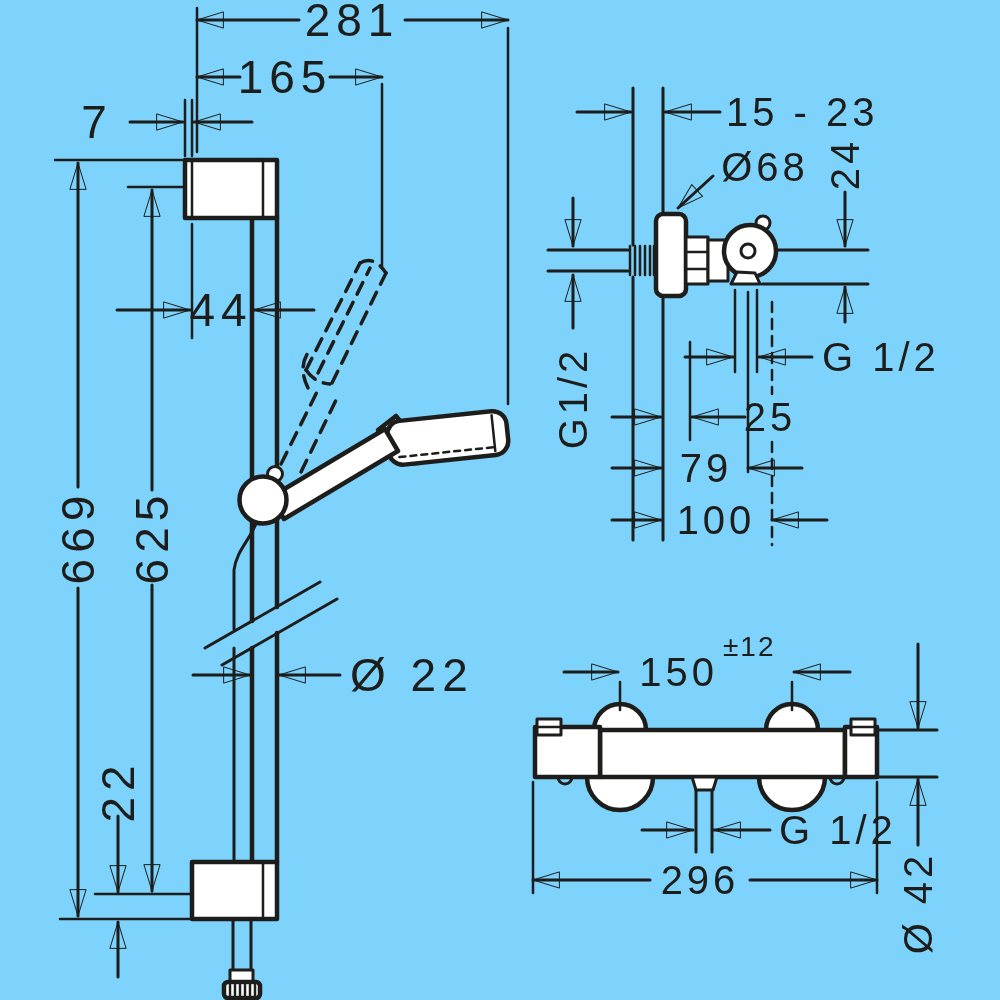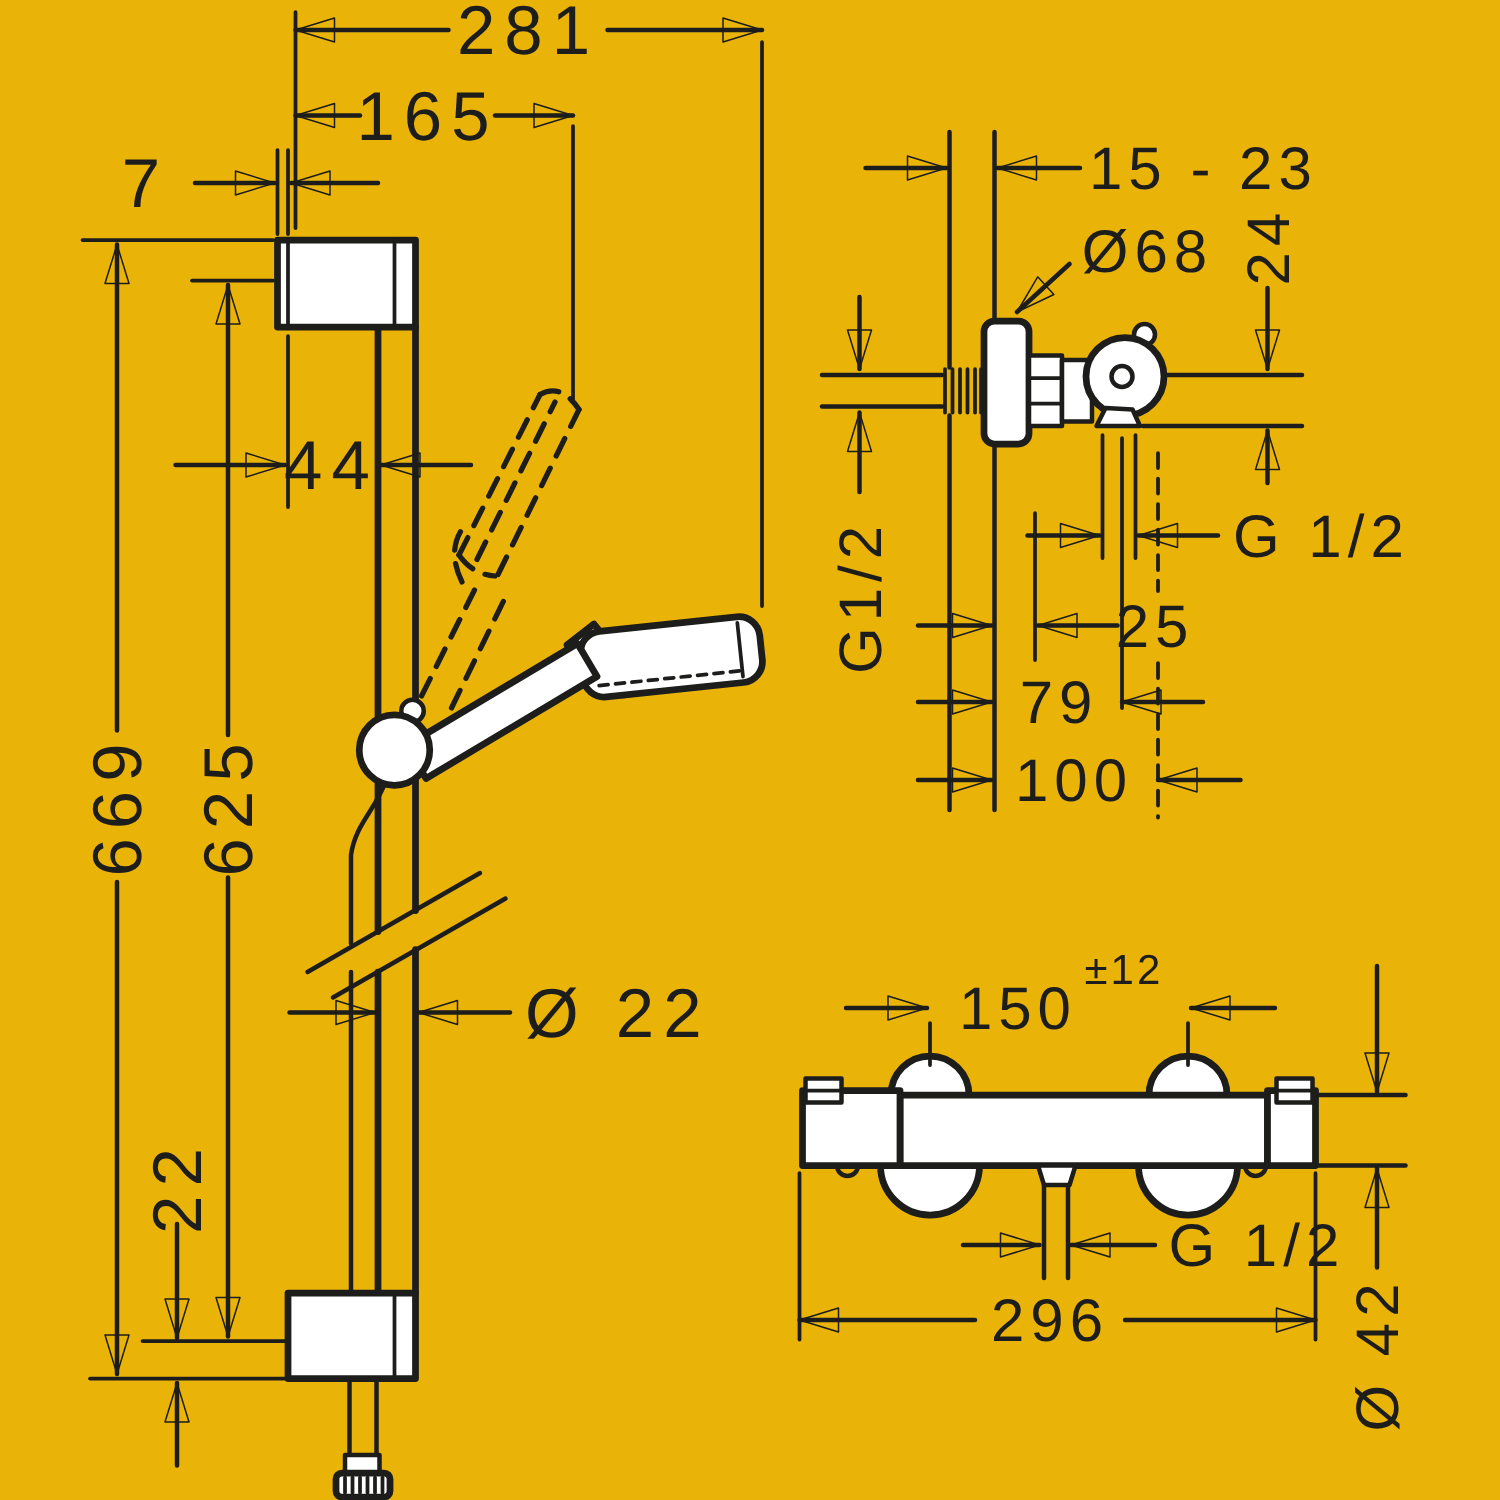--- a/index.html
+++ b/index.html
@@ -1,16 +1,16 @@
 <!DOCTYPE html>
 <html><head>
 <meta charset="utf-8">
 <style>
   html,body{margin:0;padding:0;background:#fff;}
-  .stage{width:1000px;height:1000px;background:#eab308;position:relative;}
+  .stage{width:1000px;height:1000px;background:#7dd3fc;position:relative;}
   svg{display:block;}
   svg line, svg path, svg rect, svg circle, svg polygon{stroke:#1d1d1b;fill:none;stroke-linecap:round;stroke-linejoin:round;}
   .o{stroke-width:4.5;}          
   .o3{stroke-width:3;}           
   .o2{stroke-width:2.5;}         
   .w{fill:#ffffff;}              
   .dim{stroke-width:3;}          
   .ext{stroke-width:2.5;}        
   .dash{stroke-dasharray:13 9;stroke-width:3.5;}
   .cdash{stroke-dasharray:10 7;}

